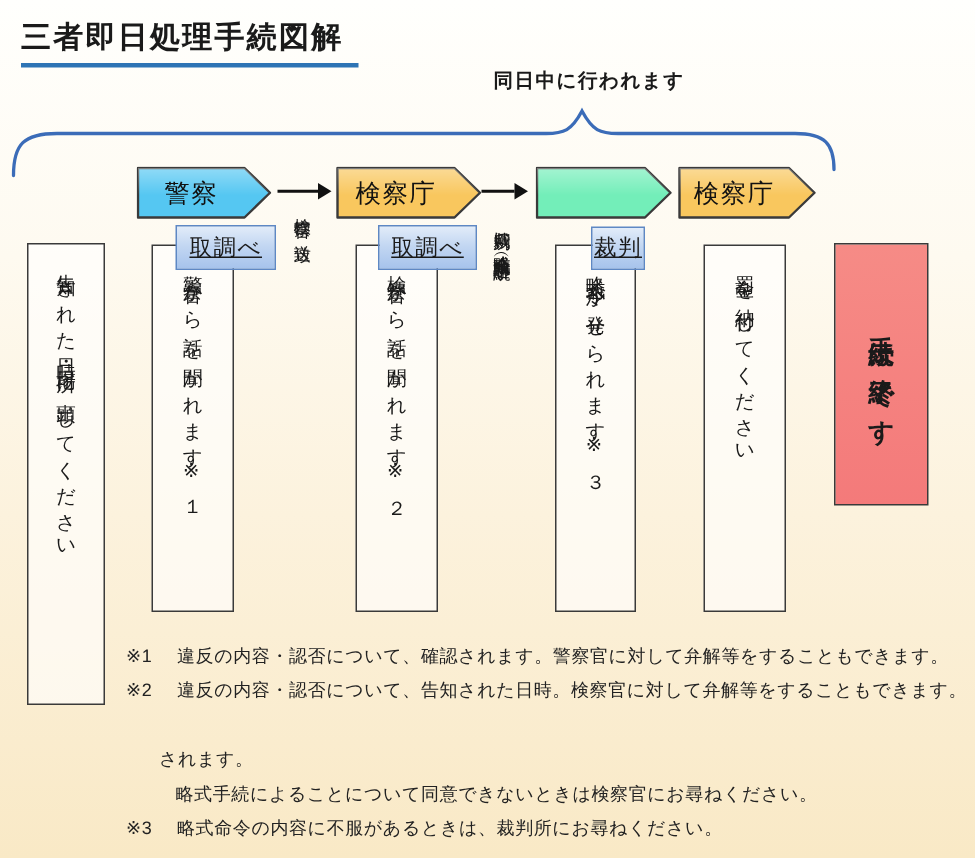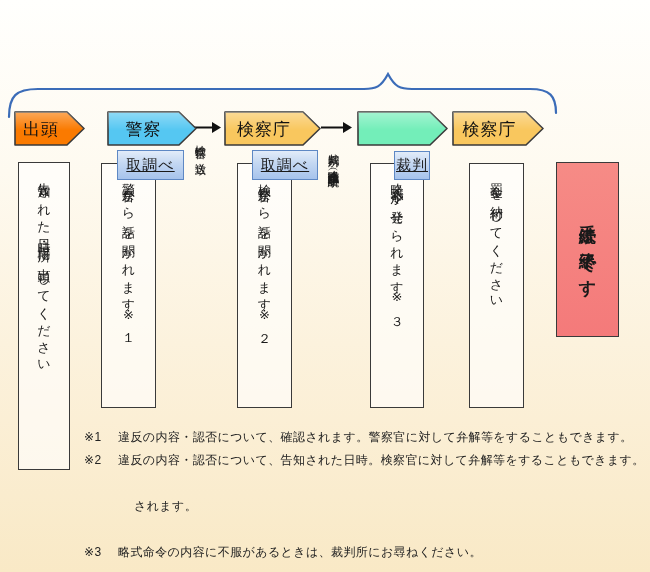--- a/index.html
+++ b/index.html
@@ -58,49 +58,38 @@
     position:absolute; display:flex; font-size:12px; letter-spacing:0.4px;
     line-height:16px; color:#222; white-space:nowrap;
   }
   .fn-marker{ min-width:34px; }
 </style>
 </head>
 <body>
 
 <div class="canvas">
 
+  <div class="page-title">三者即日処理手続図解</div>
 
+  <div class="brace-label">同日中に行われます</div>
 
   <svg class="overlay" width="650" height="572">
     <path d="M 9 117 C 9 96 16 89 38 89 L 364 89 C 376 89 381 87 388 74 C 395 87 400 89 412 89 L 530 89 C 550 89 556 96 556 113" fill="none" stroke="#3b6cb8" stroke-width="2.2" stroke-linecap="round"></path>
     <g>
       <line x1="185" y1="127.5" x2="212" y2="127.5" stroke="#111" stroke-width="2"></line>
       <polygon points="212,122 221,127.5 212,133" fill="#111"></polygon>
     </g>
     <g>
       <line x1="321" y1="127.5" x2="343" y2="127.5" stroke="#111" stroke-width="2"></line>
       <polygon points="343,122 352,127.5 343,133" fill="#111"></polygon>
     </g>
   </svg>
 
-  <div class="station" style="left:14px;width:71px;">
-    <svg width="71" height="35">
-      <defs>
-          <linearGradient id="sh1" x1="0" y1="0" x2="0" y2="1">
-        <stop offset="0" stop-color="#fff" stop-opacity="0.35"></stop>
-            <stop offset="0.55" stop-color="#fff" stop-opacity="0"></stop>
-      </linearGradient>
-        </defs>
-      <polygon points="1,1 53,1 70,17.5 53,34 1,34" stroke="#3a3a3a" stroke-width="1.6" stroke-linejoin="round" fill="#fa7a00"></polygon>
-      <polygon points="1,1 53,1 70,17.5 53,34 1,34" fill="url(#sh1)"></polygon>
-    </svg>
-    <span class="st-label" style="width:54px;">出頭</span>
-  </div>
 
-  <div class="station" style="left:107px;width:90px;">
+  <div class="station" style="left:91px;width:90px;">
     <svg width="90" height="35">
       <defs>
           <linearGradient id="sh2" x1="0" y1="0" x2="0" y2="1">
         <stop offset="0" stop-color="#fff" stop-opacity="0.35"></stop>
             <stop offset="0.55" stop-color="#fff" stop-opacity="0"></stop>
       </linearGradient>
         </defs>
       <polygon points="1,1 72,1 89,17.5 72,34 1,34" stroke="#3a3a3a" stroke-width="1.6" stroke-linejoin="round" fill="#55c7f2"></polygon>
       <polygon points="1,1 72,1 89,17.5 72,34 1,34" fill="url(#sh2)"></polygon>
     </svg>
@@ -176,21 +165,24 @@
   </div>
 
   <div class="fn-line" style="left:84px;top:429px;">
     <span class="fn-marker">※1</span>
     <span class="fn-text">違反の内容・認否について、確認されます。警察官に対して弁解等をすることもできます。</span>
   </div>
   <div class="fn-line" style="left:84px;top:452px;">
     <span class="fn-marker">※2</span>
     <span class="fn-text">違反の内容・認否について、告知された日時。検察官に対して弁解等をすることもできます。</span>
   </div>
-  <div class="fn-line" style="left:106px;top:498px;margin-left:28px;">
+  <div class="fn-line" style="left:106px;top:498px;">
     <span class="fn-text">されます。</span>
+  </div>
+  <div class="fn-line" style="left:117px;top:521px;">
+    <span class="fn-text">略式手続によることについて同意できないときは検察官にお尋ねください。</span>
   </div>
   <div class="fn-line" style="left:84px;top:544px;">
     <span class="fn-marker">※3</span>
     <span class="fn-text">略式命令の内容に不服があるときは、裁判所にお尋ねください。</span>
   </div>
 
 </div>
 
 </body></html>

